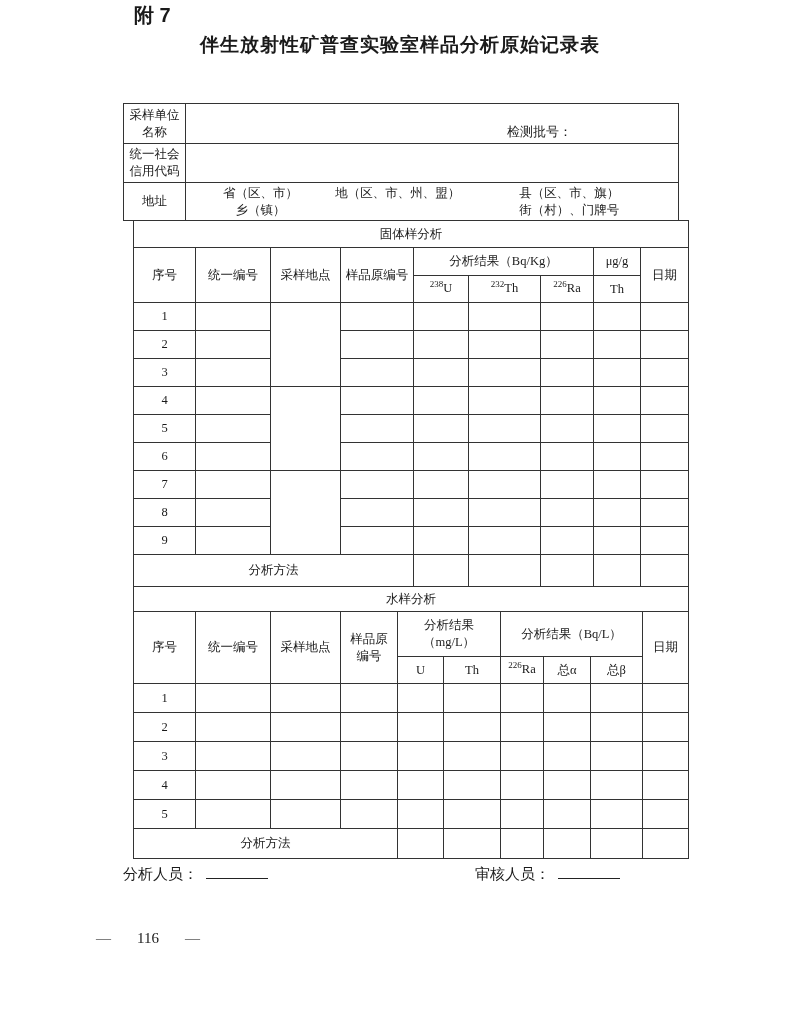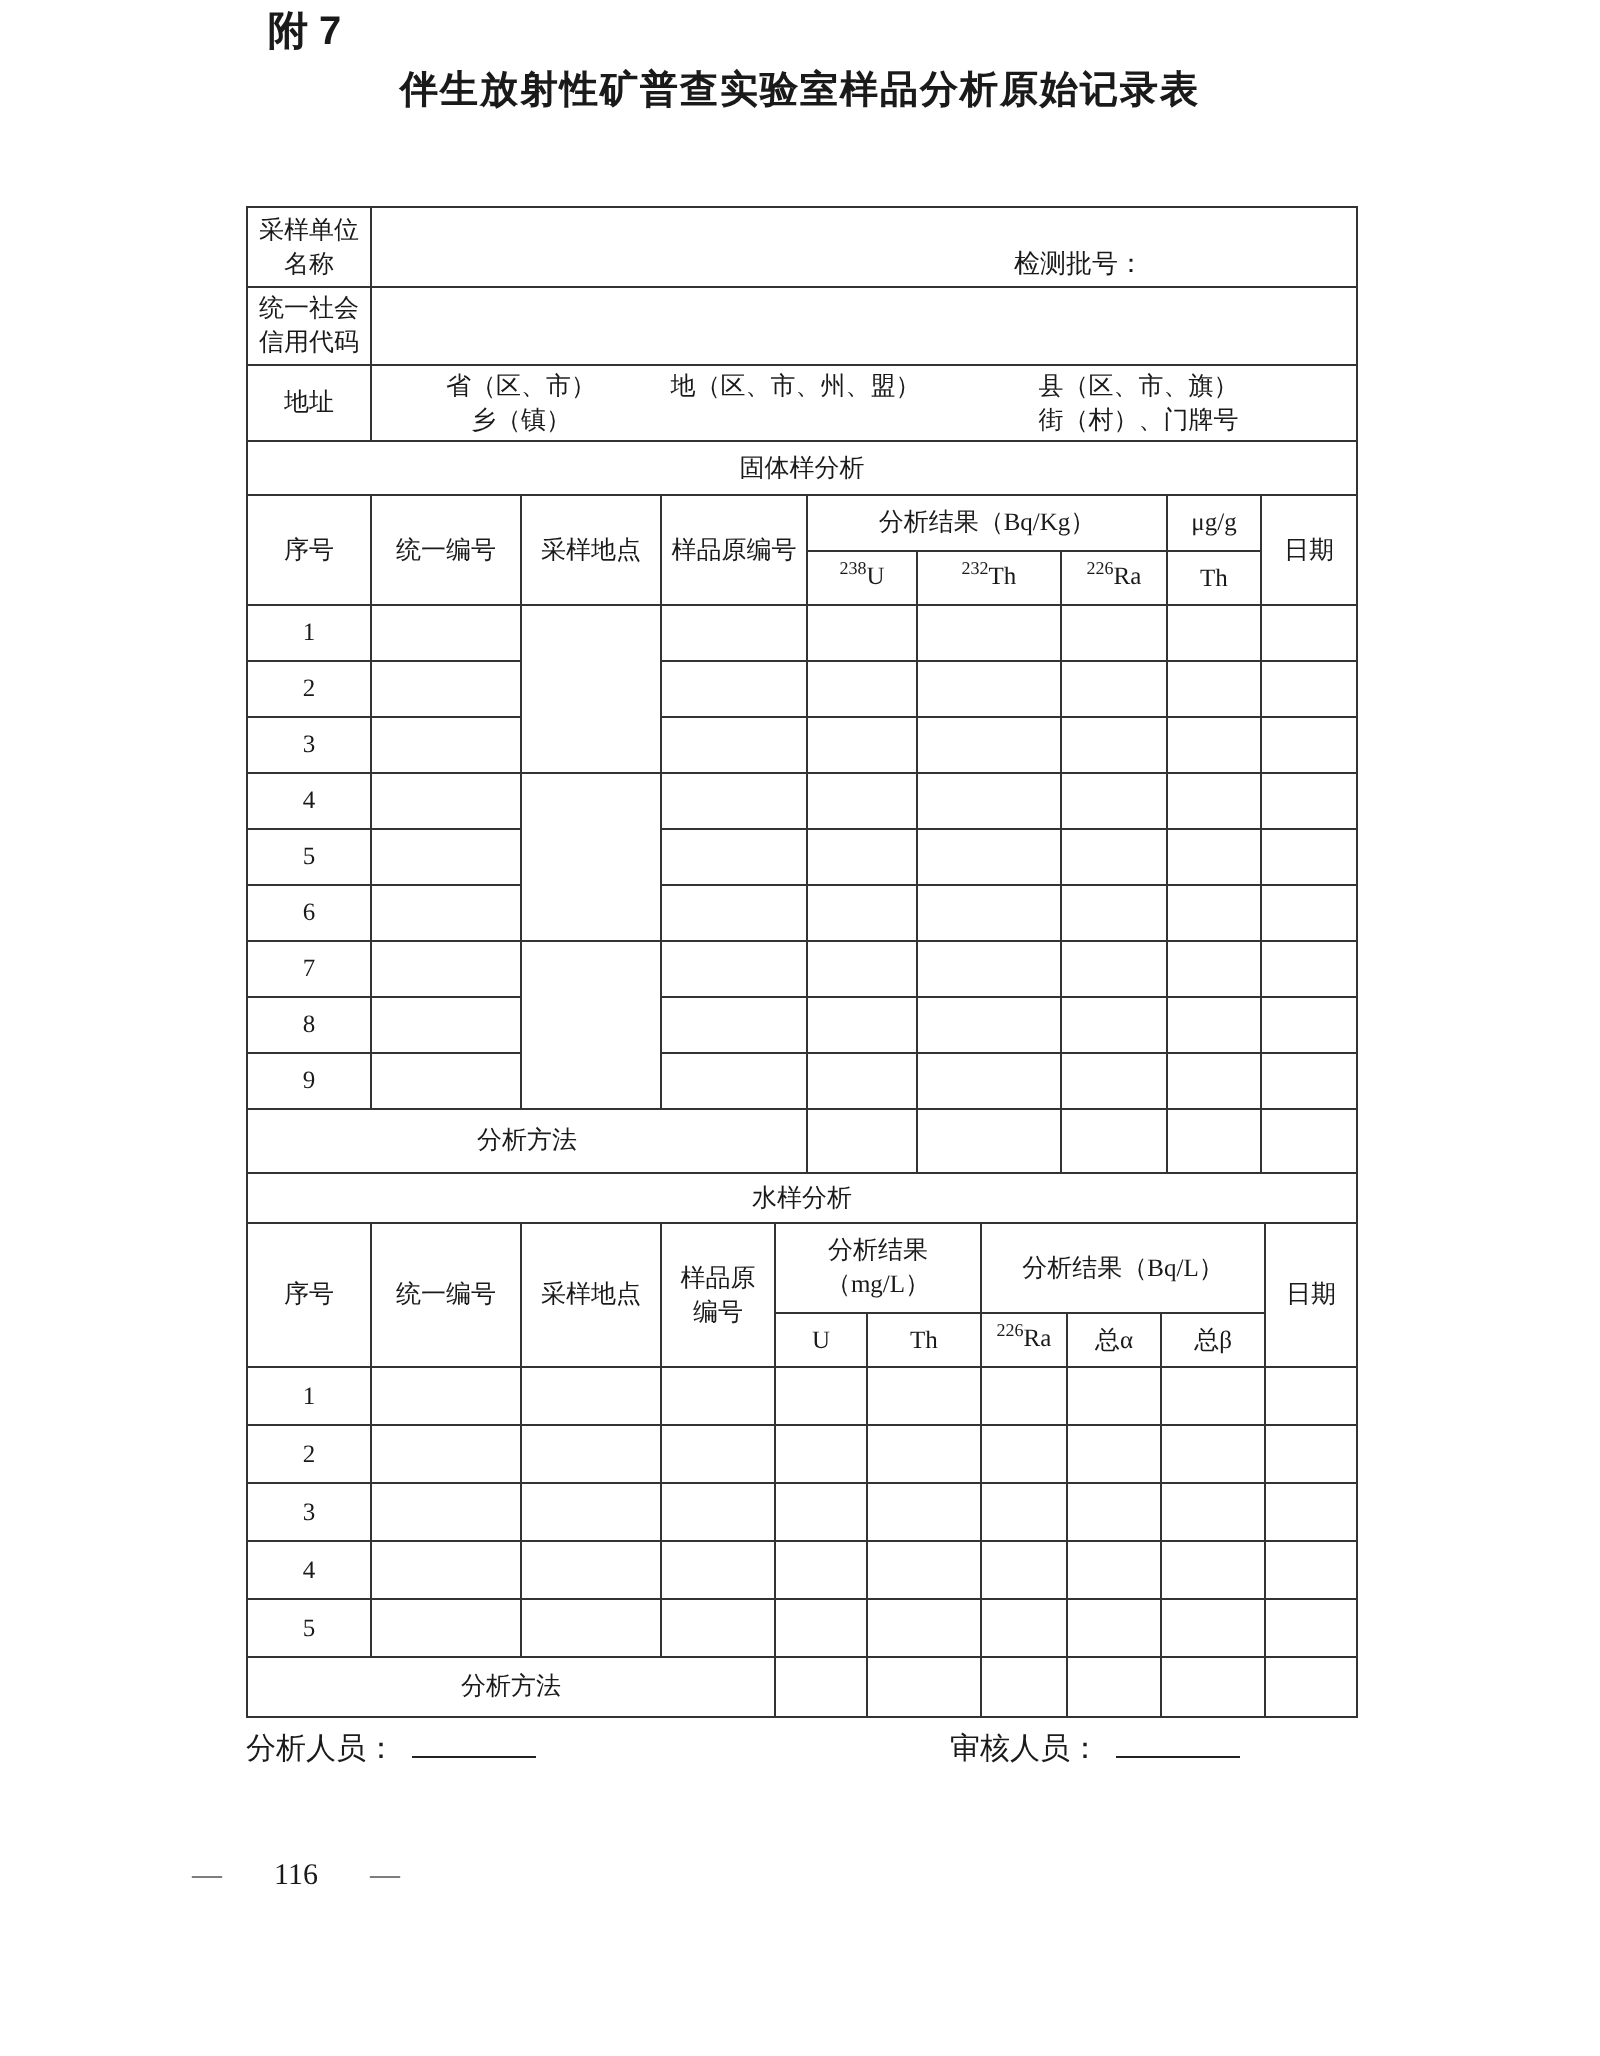--- a/index.html
+++ b/index.html
@@ -19,21 +19,21 @@
     font-family:"Liberation Sans","DejaVu Sans",sans-serif;
   }
   .batch{
     position:absolute;left:0;top:83px;width:572px;text-align:right;font-size:13px;margin-top:40px;
   }
   #form{position:absolute;left:123px;top:103px;width:555px;}
   table.form-table{
     border-collapse:collapse;table-layout:fixed;width:555px;
     font-size:12.5px;line-height:1.35;
   }
-  table.form-table + table.form-table{margin-top:-1px;}
+  table.form-table + table.form-table{margin-top:-1px;margin-left:10px;}
   table.form-table th,table.form-table td{
     border:1px solid #333333;padding:0 1px;text-align:center;vertical-align:middle;
     font-weight:normal;overflow:hidden;
   }
   tr.rh40 > *{height:39px;}
   tr.rh39 > *{height:38px;}
   tr.rh38 > *{height:37px;}
   tr.rh26 > *{height:26px;}
   tr.rh27 > *{height:27px;}
   tr.rh24 > *{height:24px;}

